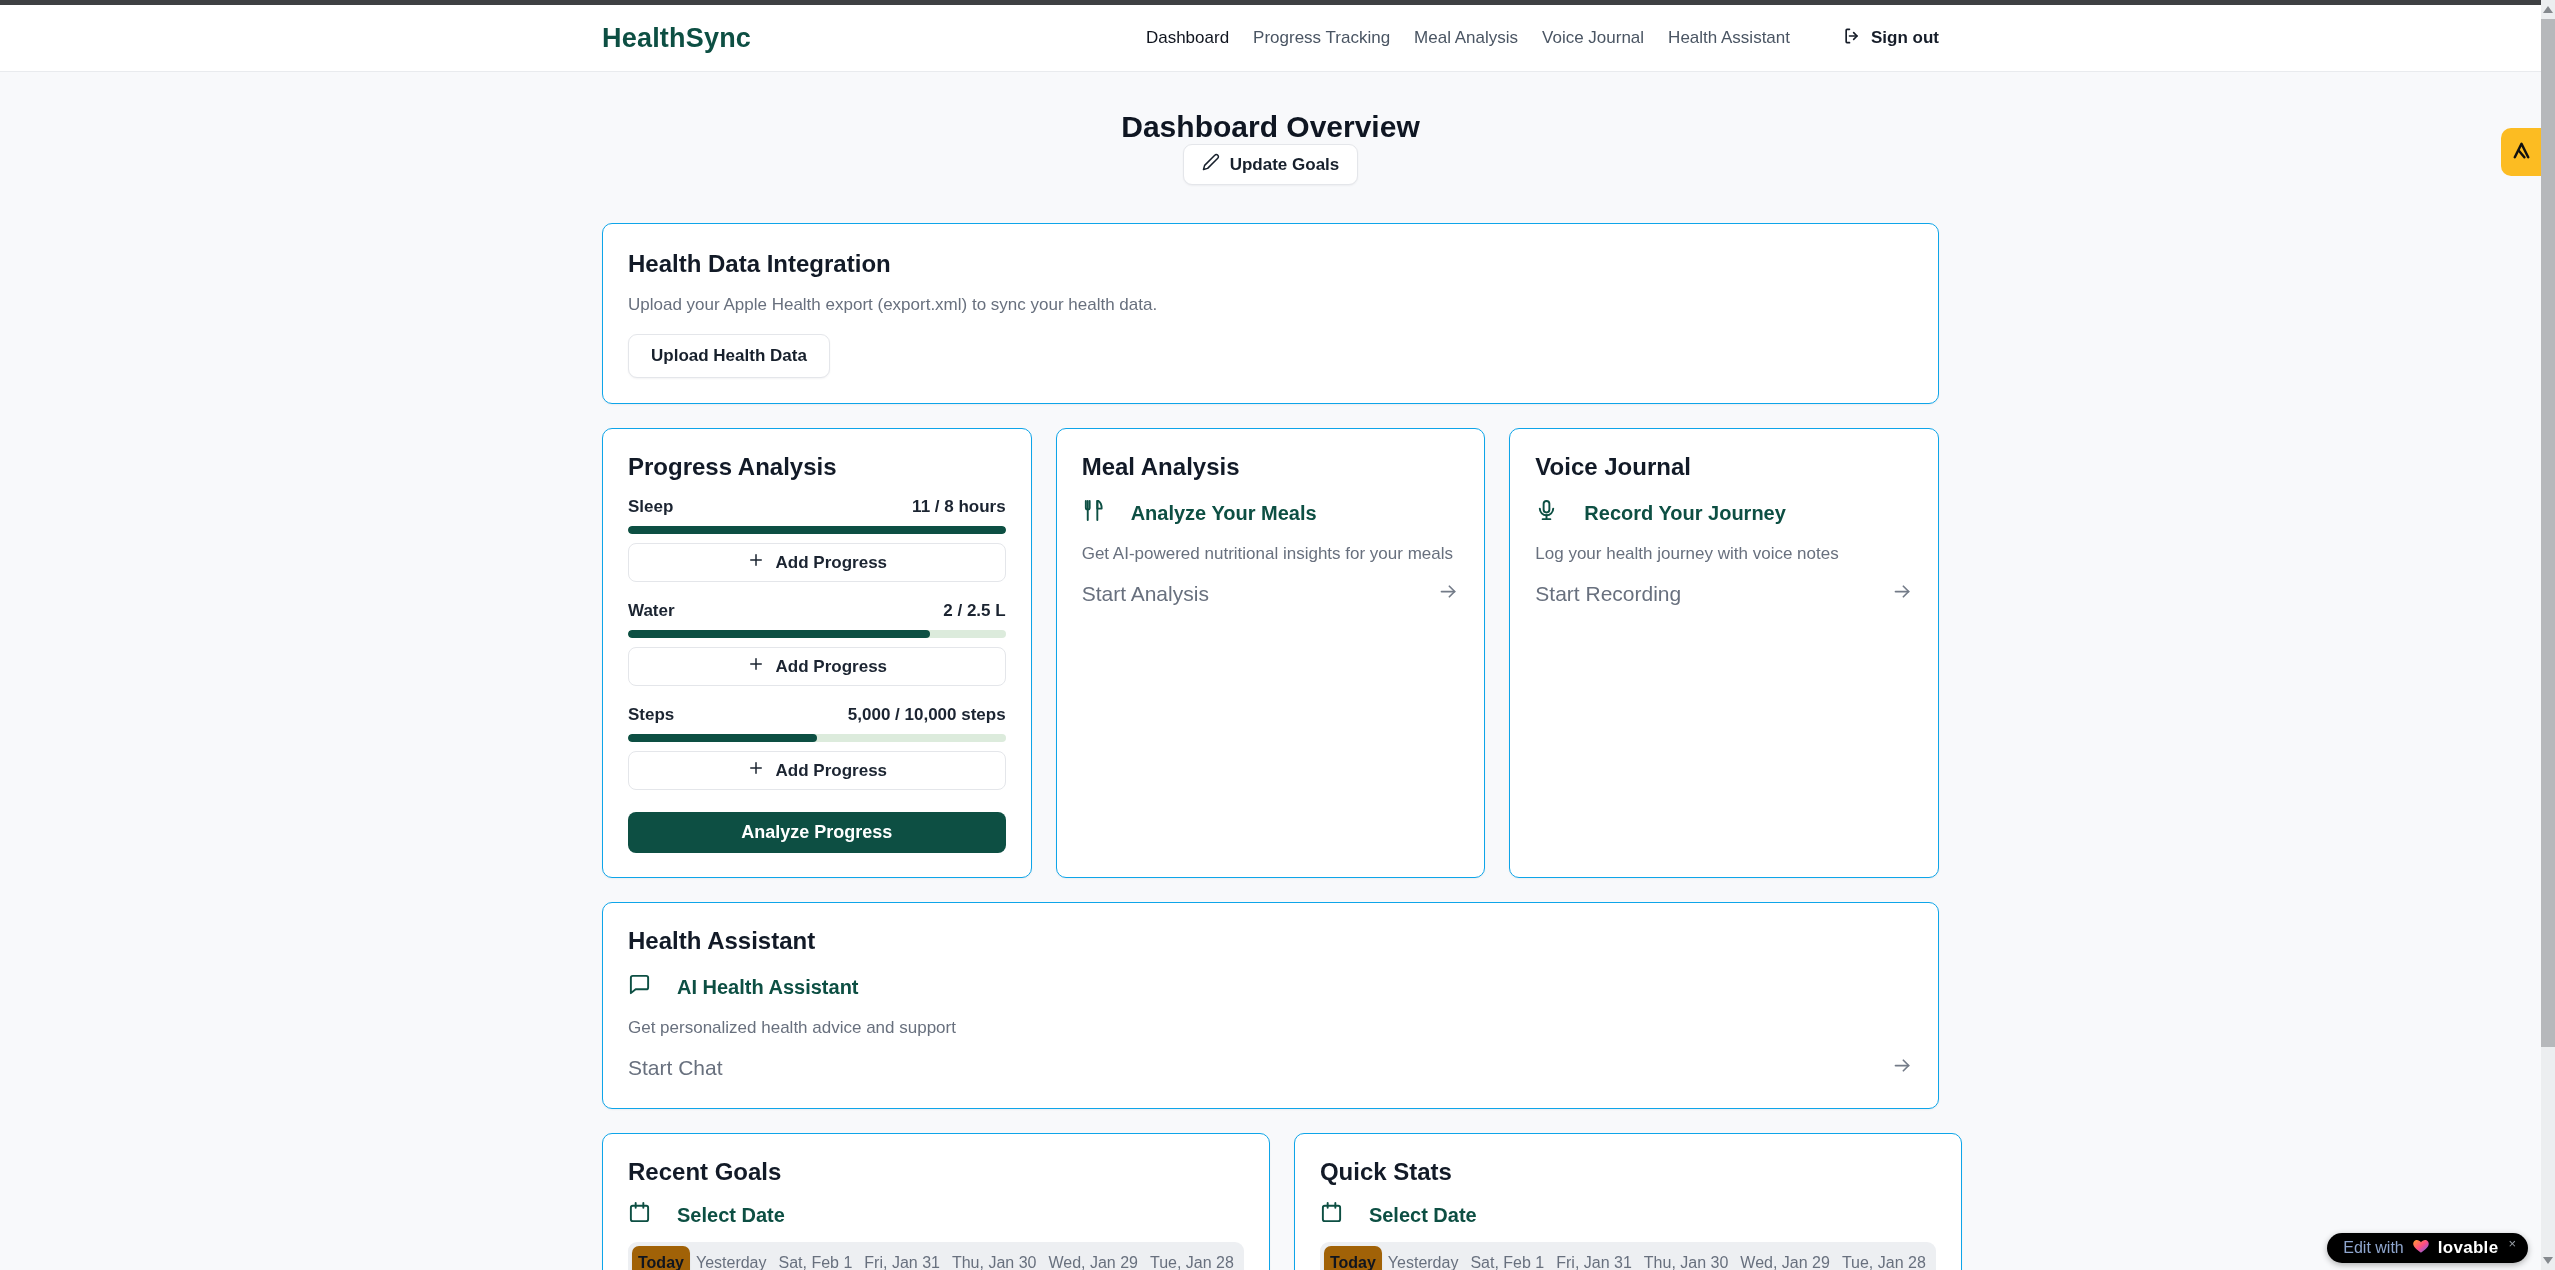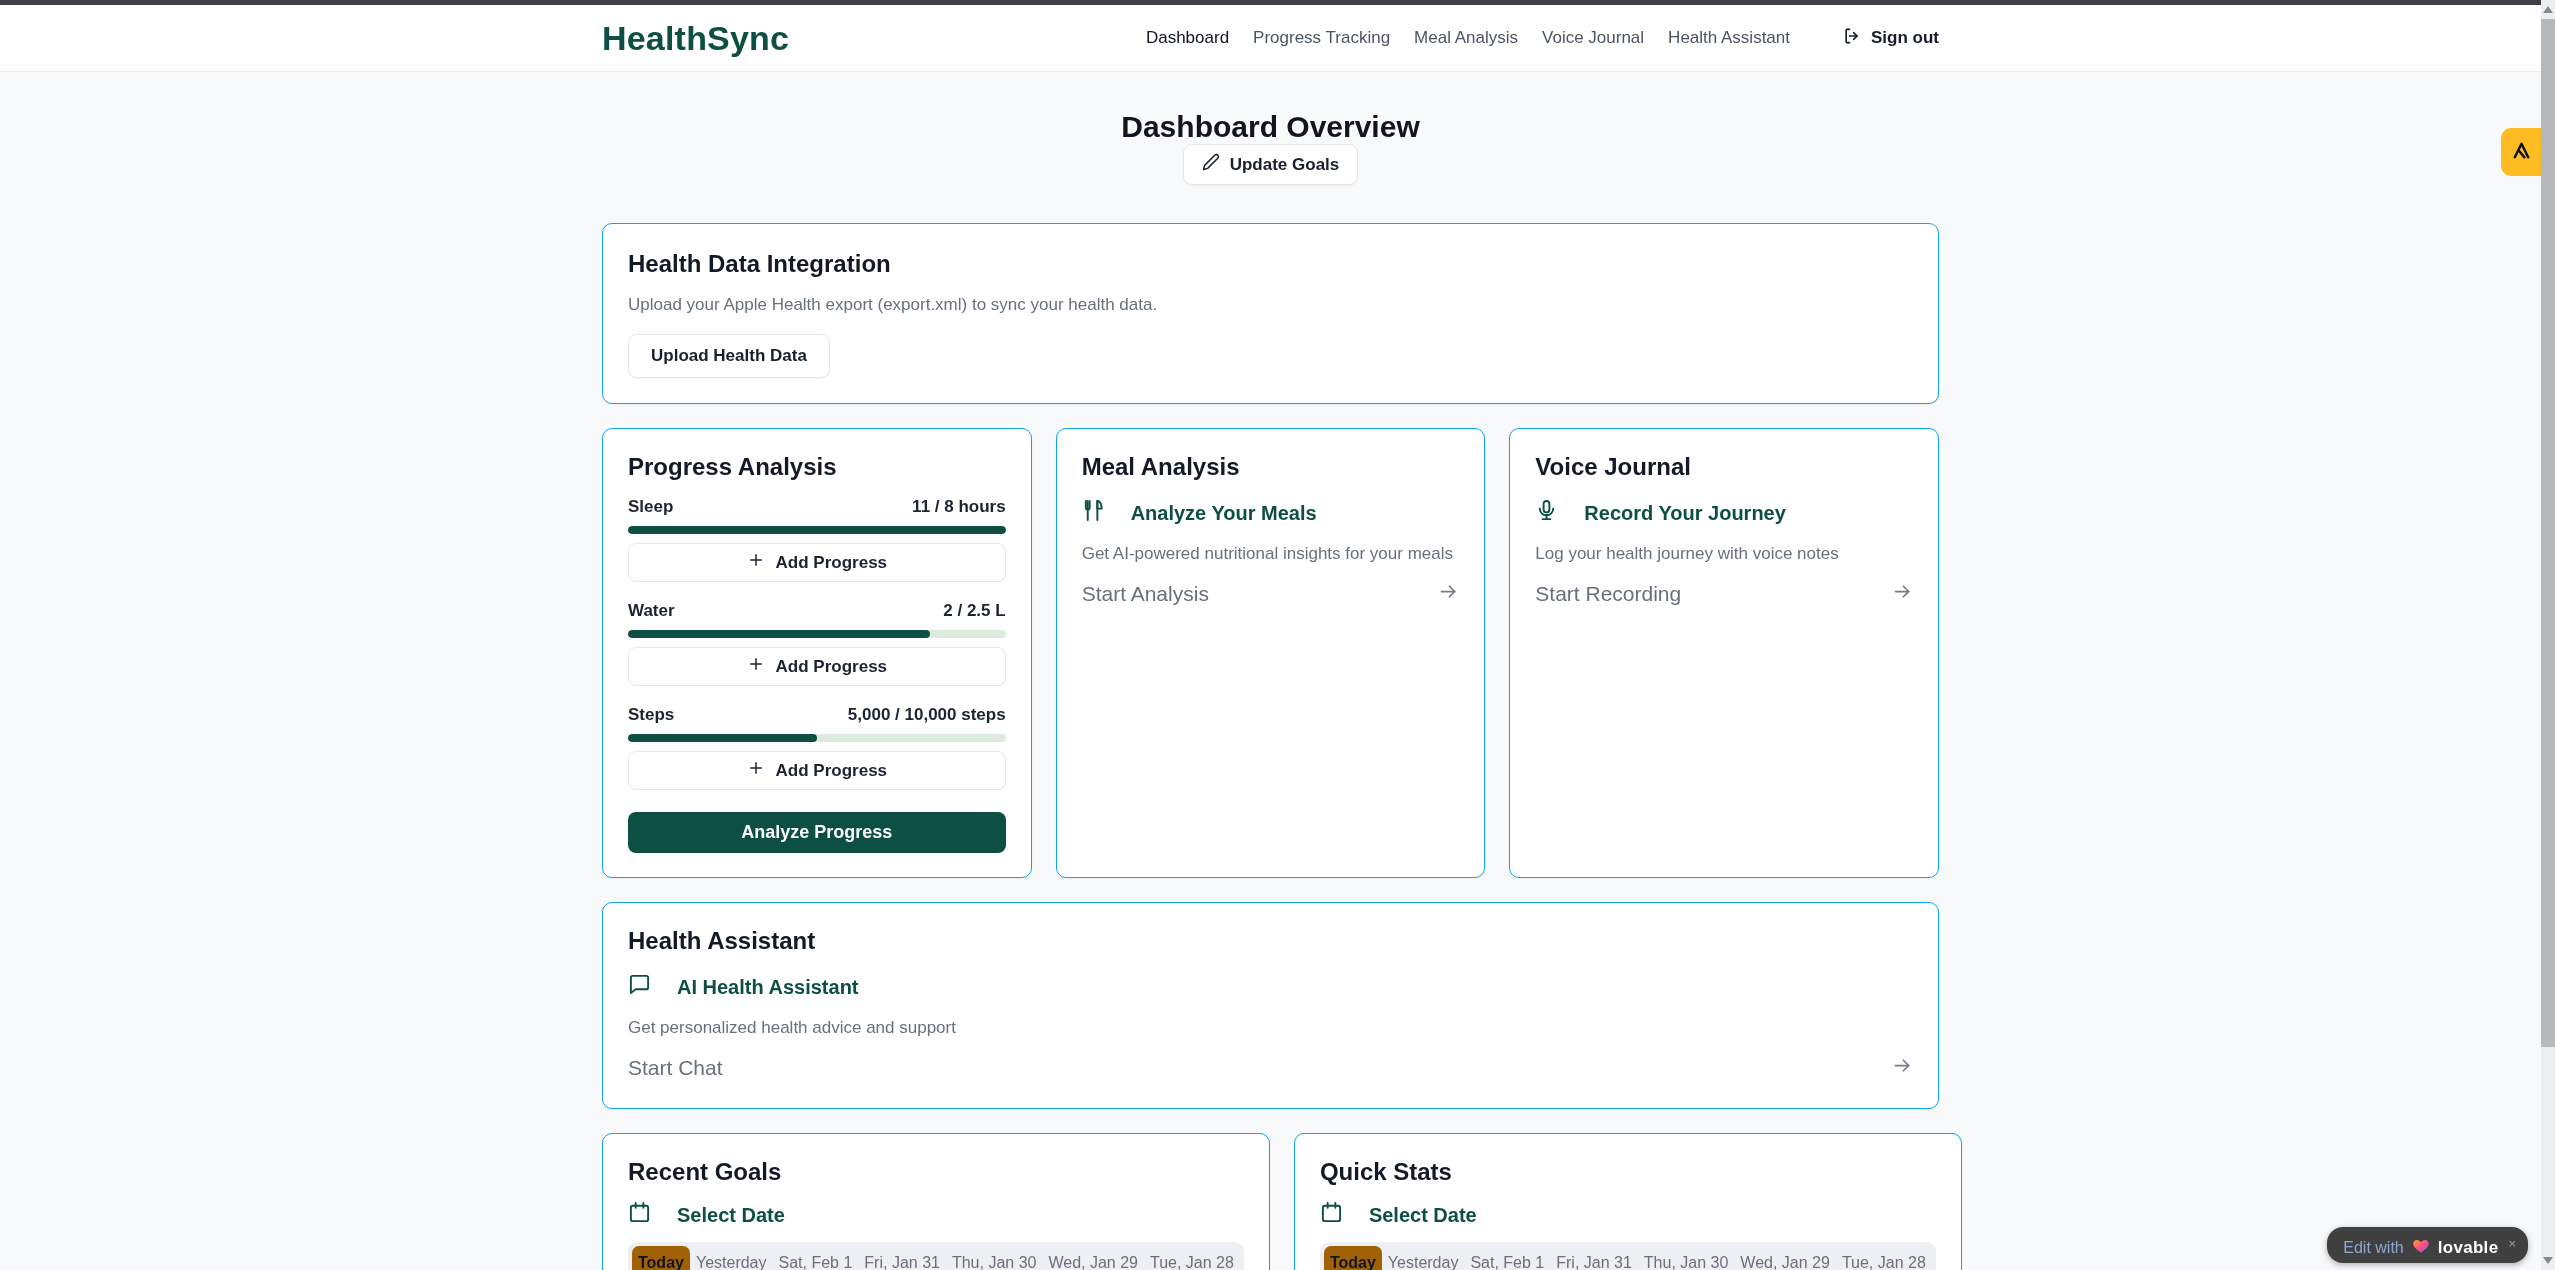--- a/index.html
+++ b/index.html
@@ -11,21 +11,21 @@
   }
   .page-area{width:2541px;}
   .container{width:1337px;margin:0 auto;}
 
   
   .top-strip{height:5px;width:2541px;background:#3e4043;}
 
   
   header{background:#ffffff;border-bottom:1px solid #e9ebee;height:66px;}
   header .container{display:flex;align-items:center;justify-content:space-between;height:100%;}
-  .brand{font-size:34px;font-weight:700;color:#0d4f43;letter-spacing:.2px;cursor:pointer;}
+  .brand{font-size:27px;font-weight:700;color:#0d4f43;letter-spacing:.2px;cursor:pointer;}
   .nav{display:flex;align-items:center;gap:24px;font-size:17px;font-weight:500;color:#4a5563;}
   .nav-item{cursor:pointer;white-space:nowrap;}
   .nav-item.active{color:#10151f;}
   .signout{display:flex;align-items:center;gap:9px;margin-left:28px;font-size:17px;font-weight:600;color:#161d29;cursor:pointer;}
   .signout svg{width:20px;height:20px;}
 
   
   main{padding-top:38px;}
   .page-head{display:flex;align-items:center;justify-content:flex-start;flex-direction:column;}
   h1{margin:0;font-size:30px;font-weight:700;color:#0f1622;}
@@ -81,22 +81,22 @@
   .scrollbar{position:absolute;top:0;right:0;width:14px;height:1270px;background:#eceef0;}
   .sb-thumb{position:absolute;left:0;top:19px;width:14px;height:1028px;background:#b6b8bb;cursor:pointer;}
   .sb-arrow{position:absolute;left:2px;width:0;height:0;border-left:5px solid transparent;border-right:5px solid transparent;cursor:pointer;}
   .sb-up{top:6px;border-bottom:7px solid #85898e;}
   .sb-down{bottom:6px;border-top:7px solid #85898e;}
 
   
   .amber-badge{position:absolute;right:14px;top:128px;width:40px;height:48px;background:#fcbc22;
     border-radius:10px 0 0 10px;display:flex;align-items:center;justify-content:center;cursor:pointer;}
   .amber-badge svg{width:23px;height:23px;}
-  .lovable-pill{position:absolute;right:27px;bottom:7px;height:30px;background:#404040;border-radius:16px;
-    display:flex;align-items:center;gap:8px;padding:6px 12px 0 16px;cursor:pointer;box-shadow:0 2px 6px rgba(0,0,0,.3);}
+  .lovable-pill{position:absolute;right:27px;bottom:7px;height:30px;background:#000000;border-radius:16px;
+    display:flex;align-items:center;gap:8px;padding:0 12px 0 16px;cursor:pointer;box-shadow:0 2px 6px rgba(0,0,0,.3);}
   .lovable-prefix{font-size:16px;color:#8fa6cf;}
   .lovable-pill svg{width:18px;height:18px;}
   .lovable-brand{font-size:17px;font-weight:700;color:#ffffff;letter-spacing:.3px;}
   .lovable-close{font-size:13px;color:#9aa0a8;align-self:flex-start;margin-top:3px;margin-left:2px;cursor:pointer;}
 </style>
 </head>
 <body>
 
 <div class="page-area">
   <div class="top-strip"></div>

